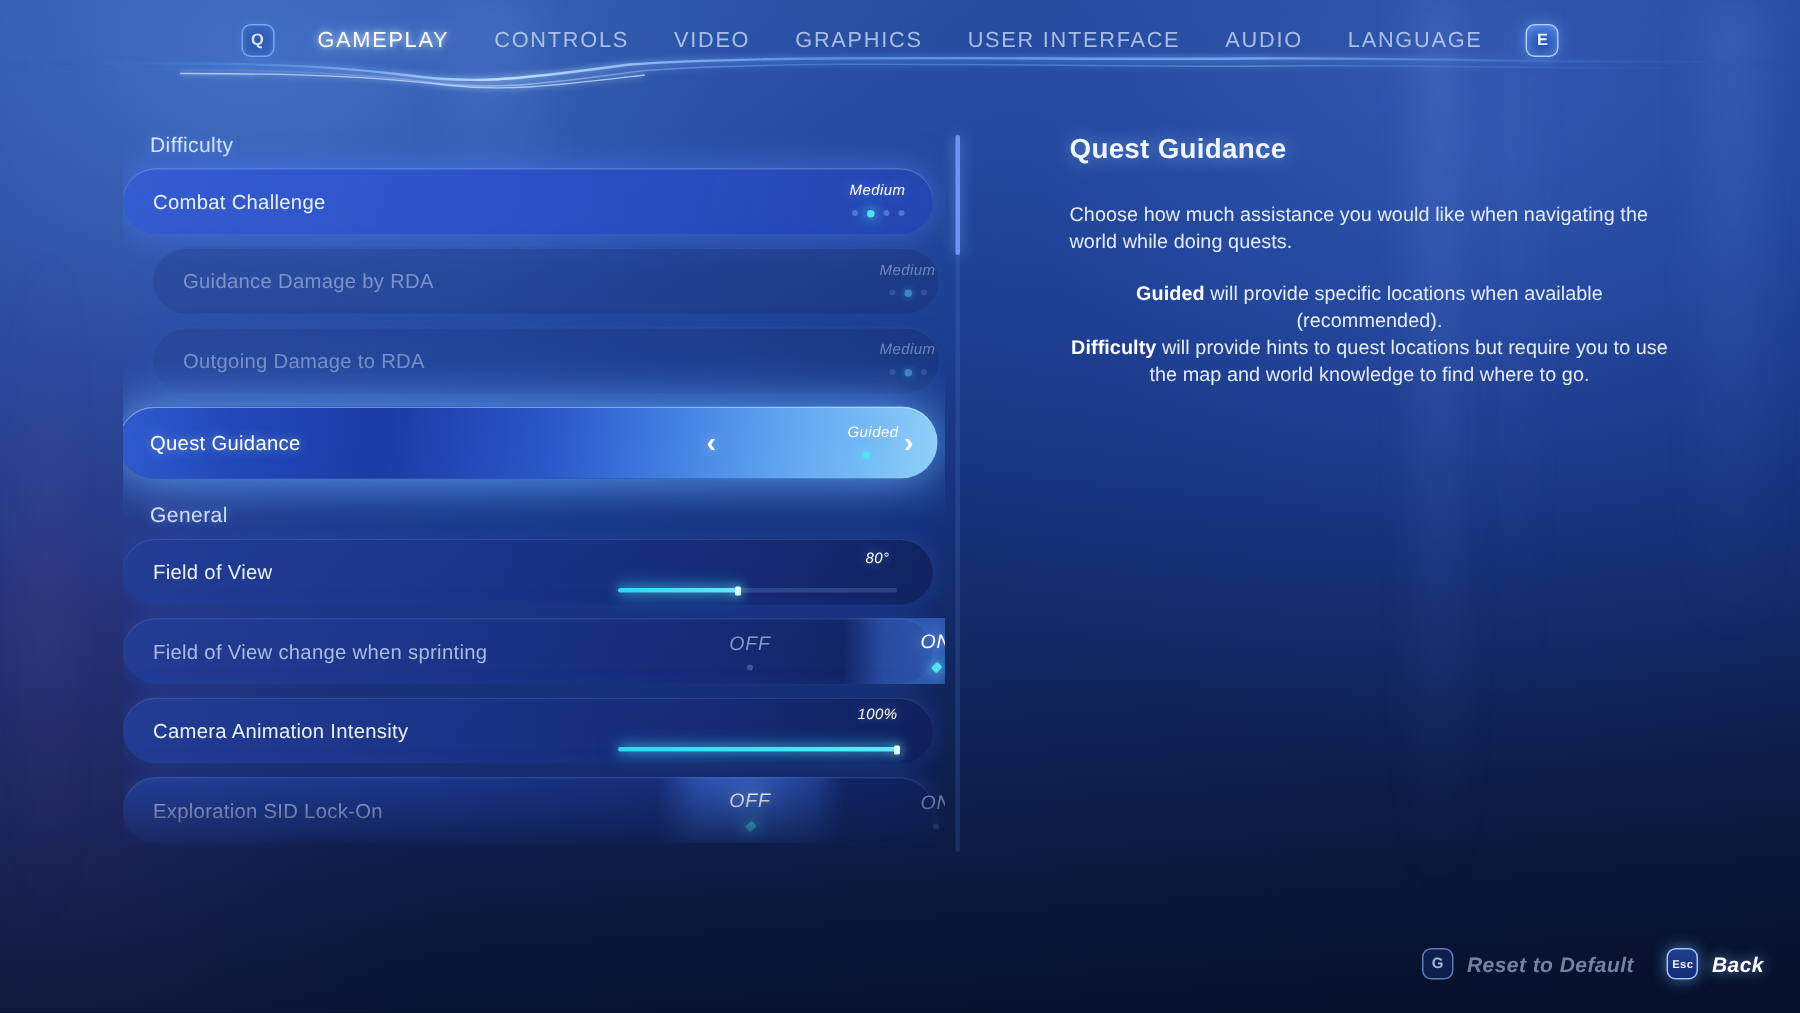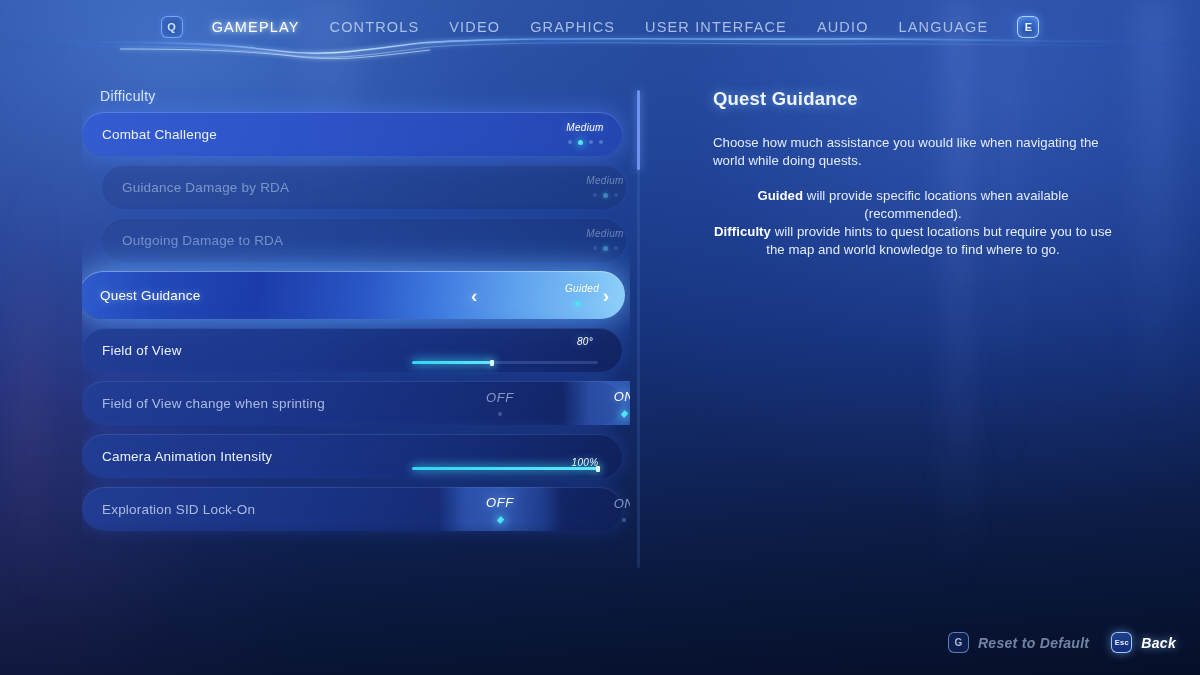--- a/index.html
+++ b/index.html
@@ -470,20 +470,21 @@
           <div class="value-wrap">
             <div class="value-text">Guided</div>
             <div class="dots">
               <span class="dot on"></span>
               <span class="dot"></span>
             </div>
           </div>
           <span class="chev left">‹</span>
           <span class="chev right">›</span>
         </div>
+        <div class="group-label second">General</div>
         <div class="row normal">
           <div class="row-label">Field of View</div>
           <div class="value-wrap" style="top: 9px;">
             <div class="value-text">80°</div>
           </div>
           <div class="slider">
             <div class="fill" style="width: 43%;"></div>
             <div class="knob" style="left: 43%;"></div>
           </div>
         </div>
@@ -495,21 +496,21 @@
               <span class="tdot"></span>
             </div>
             <div class="opt active">
               <span class="lab">ON</span>
               <span class="tdot"></span>
             </div>
           </div>
         </div>
         <div class="row normal">
           <div class="row-label">Camera Animation Intensity</div>
-          <div class="value-wrap" style="top: 24px;">
+          <div class="value-wrap" style="top: 7px;">
             <div class="value-text">100%</div>
           </div>
           <div class="slider">
             <div class="fill" style="width: 100%;"></div>
             <div class="knob" style="left: 100%;"></div>
           </div>
         </div>
         <div class="row normal dim">
           <div class="row-label">Exploration SID Lock-On</div>
           <div class="toggle">

